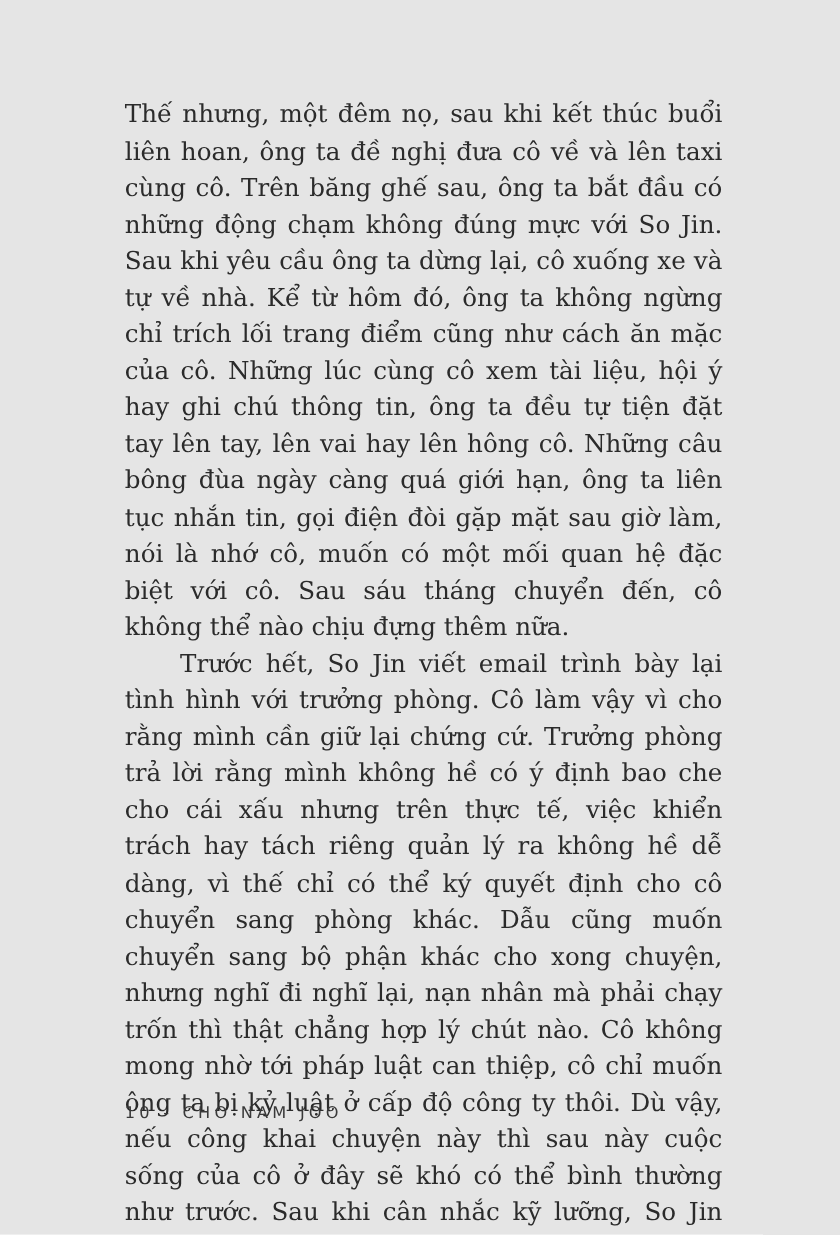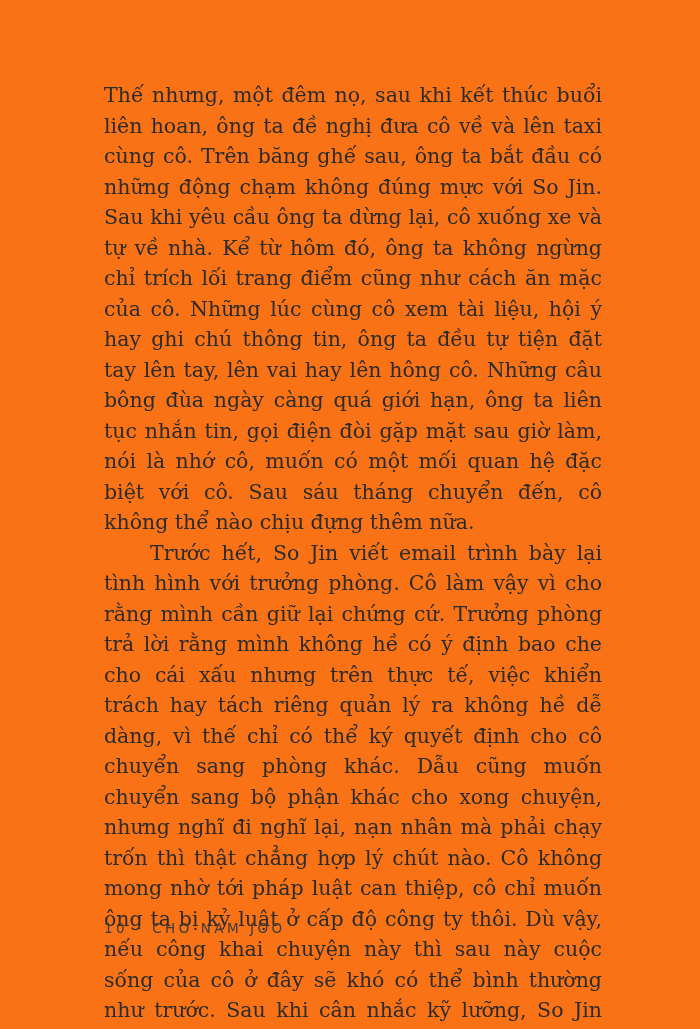--- a/index.html
+++ b/index.html
@@ -4,21 +4,21 @@
 <style>
   * { margin: 0; padding: 0; box-sizing: border-box; }
   html, body {
     background: #ffffff;
     font-family: "DejaVu Serif", "Liberation Serif", serif;
   }
   .page {
     position: relative;
     width: 700px;
     height: 1029px;
-    background: #f97316;
+    background: #e5e5e5;
     overflow: hidden;
   }
   .text-block {
     position: absolute;
     left: 104px;
     top: 80px;
     width: 498px;
     color: #2b2b2b;
     font-size: 20.5px;
     line-height: 30.5px;

